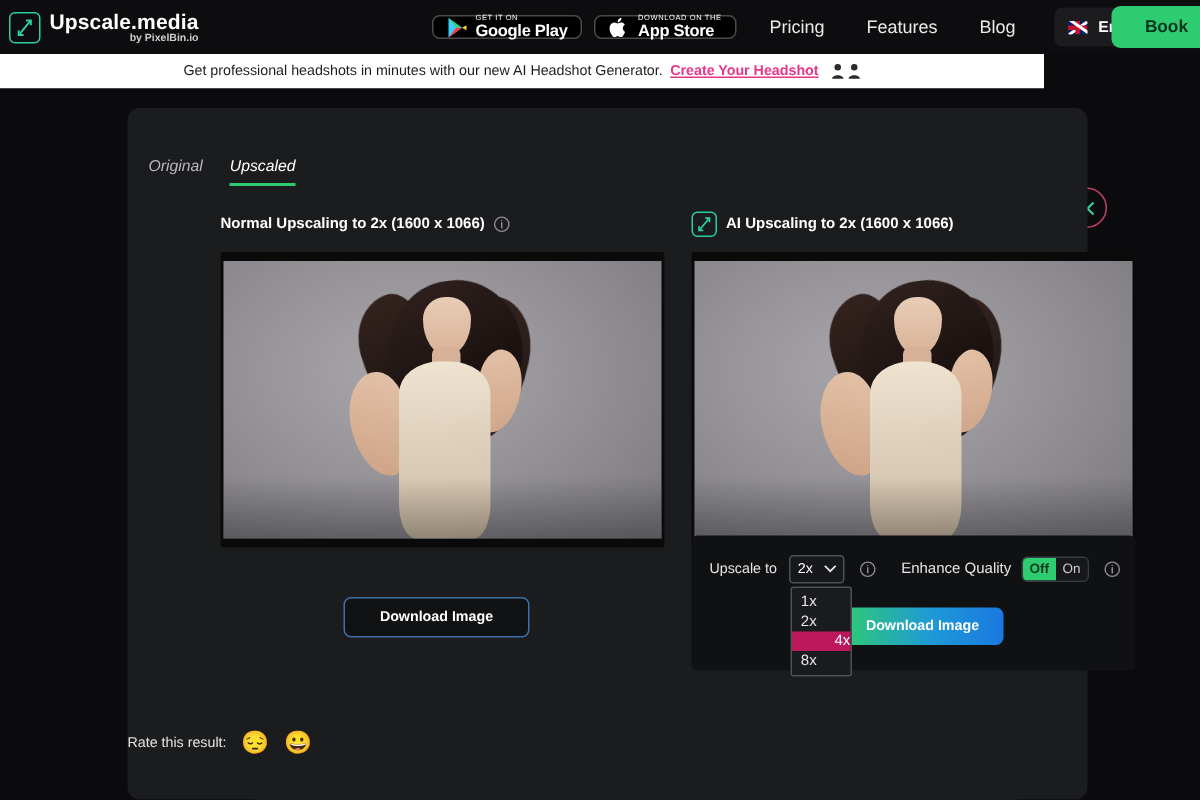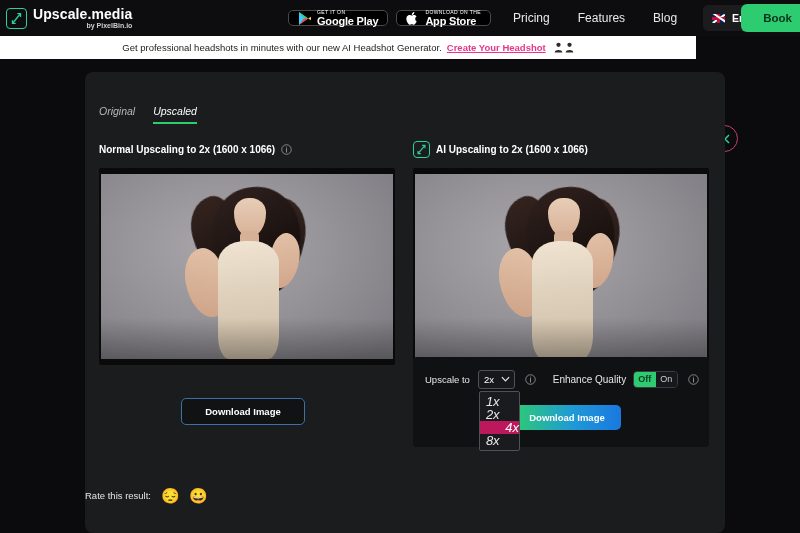--- a/index.html
+++ b/index.html
@@ -113,21 +113,21 @@
     display: flex; align-items: center; justify-content: center;
   }
   .close-btn svg { display: block; }
 
   
   .tabs { position: absolute; left: 14px; top: 33px; display: flex; gap: 18px; }
   .tab { font-size: 10.5px; color: #b9b9bb; padding-bottom: 5px; font-style: italic; }
   .tab.active { color: #ffffff; border-bottom: 2px solid #2ecc71; }
 
   
-  .col { position: absolute; top: 68px; width: 247px; }
+  .col { position: absolute; top: 68px; width: 247px; margin-left: 48px; }
   .col-left { left: 14px; }
   .col-right { left: 328px; }
 
   .col-head { display: flex; align-items: center; gap: 6px; height: 18px; }
   .col-badge {
     width: 17px; height: 17px; border-radius: 4px; border: 1.3px solid #2ecf9b;
     display: flex; align-items: center; justify-content: center; flex: 0 0 auto;
   }
   .col-title { color: #ffffff; font-size: 10px; font-weight: 700; }
   .info-ico { flex: 0 0 auto; }
@@ -221,23 +221,22 @@
   }
   .select-value { color: #ffffff; font-size: 9.5px; }
   .select svg { display:block; }
 
   .dropdown {
     position: absolute; left: 0; top: 20px; width: 41px;
     background: #1a1b1e; border: 1px solid #4f5157; border-radius: 2px;
     padding: 3px 0; z-index: 20;
   }
   .dd-item {
-    height: 13px; line-height: 13px; color: #e8e8e8; font-size: 13px;
+    height: 13px; line-height: 13px; color: #e8e8e8; font-size: 10px;
     padding-left: 6px;
-    font-style: italic;
   }
   .dd-item.selected { background: #be185d; color: #ffffff; text-align: right; }
 
   .ctrl-gap { width: 10px; }
   .quality-label { color: #e6e6e6; font-size: 10px; margin-right: 7px; white-space: nowrap; }
   .toggle {
     display: flex; border: 1px solid #3a3c42; border-radius: 4px; overflow: hidden; height: 17px;
   }
   .toggle span {
     display: inline-flex; align-items: center; justify-content: center;

